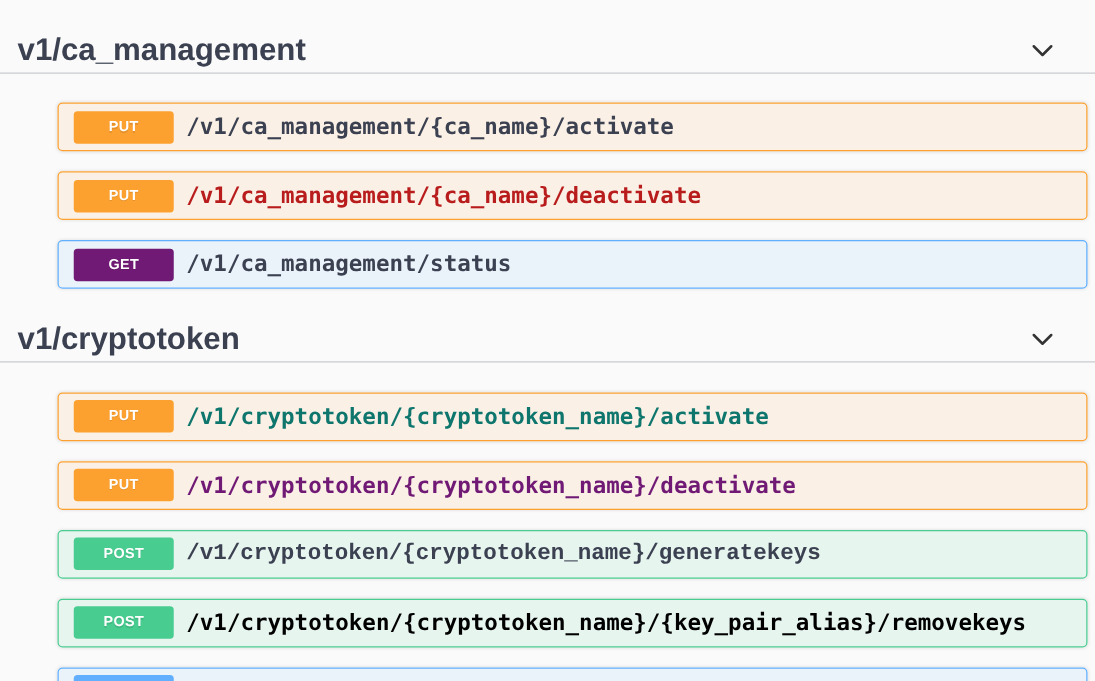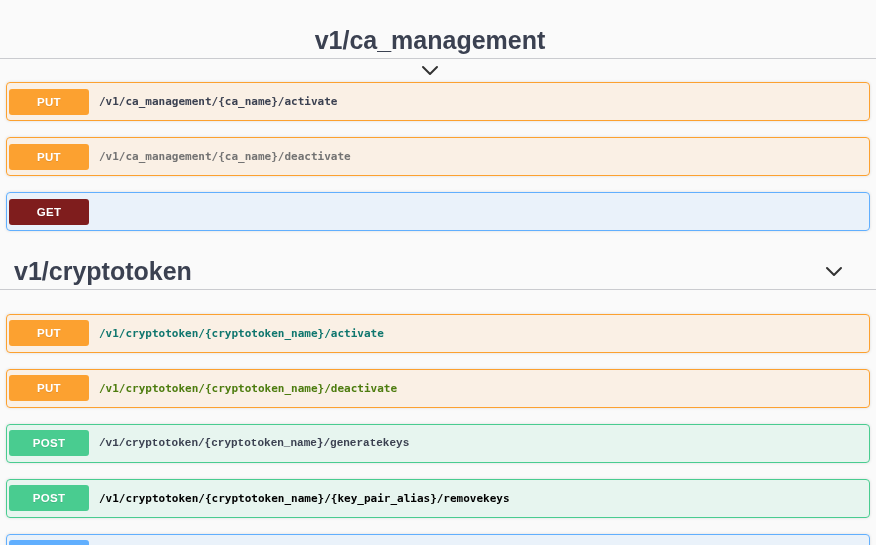--- a/index.html
+++ b/index.html
@@ -41,73 +41,75 @@
 
   .ops { padding: 5px 6px 0 6px; }
 
   .opblock {
     display: flex;
     align-items: center;
     height: 37px;
     margin-bottom: 16px;
     border: 1.5px solid;
     border-radius: 4px;
-    padding-left: 2px;
+    padding-left: 12px;
     box-shadow: 0 0 3px rgba(0,0,0,0.12);
     cursor: pointer;
+    margin-left: 40px;
   }
   .method-badge {
     display: inline-flex;
     align-items: center;
     justify-content: center;
     min-width: 80px;
     height: 26px;
     border-radius: 3px;
     color: #ffffff;
     font-size: 11.5px;
     font-weight: bold;
     font-family: "Liberation Sans", sans-serif;
     letter-spacing: 0.3px;
     text-shadow: 0 1px 0 rgba(0,0,0,0.1);
   }
   .op-path {
     margin-left: 10px;
     font-family: "DejaVu Sans Mono", monospace;
     font-weight: bold;
-    font-size: 11px;
+    font-size: 18px;
     color: #3b4151;
     white-space: nowrap;
   }
 </style>
 </head>
 <body>
 
 <div id="app" style="background: rgb(250, 250, 250);">
   <section class="tag-section">
-    <h3 class="tag-header" style="border-bottom-color: rgba(59, 65, 81, 0.25); flex-direction: column;">
+    <h3 class="tag-header" style="border-bottom-color: rgba(59, 65, 81, 0.25);">
       <span class="tag-title" style="color: rgb(59, 65, 81);">v1/ca_management</span>
       <span class="chevron">
         <svg width="24" height="24" viewBox="0 0 24 24">
           <path d="M5 9 L12 16 L19 9" fill="none" stroke="#333333" stroke-width="2" stroke-linecap="round" stroke-linejoin="round"></path>
         </svg>
       </span>
     </h3>
     <div class="ops">
   <div class="opblock" style="border-color: rgb(252, 161, 48); background: rgba(252, 161, 48, 0.1);">
     <span class="method-badge" style="background: rgb(252, 161, 48);">PUT</span>
     <span class="op-path" style="color: rgb(59, 65, 81);">/v1/ca_management/{ca_name}/activate</span>
   </div>
 
   <div class="opblock" style="border-color: rgb(252, 161, 48); background: rgba(252, 161, 48, 0.1);">
     <span class="method-badge" style="background: rgb(252, 161, 48);">PUT</span>
-    <span class="op-path" style="color: #737373;">/v1/ca_management/{ca_name}/deactivate</span>
+    <span class="op-path" style="color: #b91c1c;">/v1/ca_management/{ca_name}/deactivate</span>
   </div>
 
   <div class="opblock" style="border-color: rgb(97, 175, 254); background: rgba(97, 175, 254, 0.1);">
-    <span class="method-badge" style="background: #7f1d1d;">GET</span>
+    <span class="method-badge" style="background: #701a75;">GET</span>
+    <span class="op-path" style="color: rgb(59, 65, 81);">/v1/ca_management/status</span>
   </div>
 </div>
   </section>
 
   <section class="tag-section">
     <h3 class="tag-header" style="border-bottom-color: rgba(59, 65, 81, 0.25); gap: 12px;">
       <span class="tag-title" style="color: rgb(59, 65, 81);">v1/cryptotoken</span>
       <span class="chevron">
         <svg width="24" height="24" viewBox="0 0 24 24">
           <path d="M5 9 L12 16 L19 9" fill="none" stroke="#333333" stroke-width="2" stroke-linecap="round" stroke-linejoin="round"></path>
@@ -115,21 +117,21 @@
       </span>
     </h3>
     <div class="ops">
   <div class="opblock" style="border-color: rgb(252, 161, 48); background: rgba(252, 161, 48, 0.1);">
     <span class="method-badge" style="background: rgb(252, 161, 48);">PUT</span>
     <span class="op-path" style="color: #0f766e;">/v1/cryptotoken/{cryptotoken_name}/activate</span>
   </div>
 
   <div class="opblock" style="border-color: rgb(252, 161, 48); background: rgba(252, 161, 48, 0.1);">
     <span class="method-badge" style="background: rgb(252, 161, 48);">PUT</span>
-    <span class="op-path" style="color: #4d7c0f;">/v1/cryptotoken/{cryptotoken_name}/deactivate</span>
+    <span class="op-path" style="color: #701a75;">/v1/cryptotoken/{cryptotoken_name}/deactivate</span>
   </div>
 
   <div class="opblock" style="border-color: rgb(73, 204, 144); background: rgba(73, 204, 144, 0.1);">
     <span class="method-badge" style="background: rgb(73, 204, 144);">POST</span>
     <span class="op-path" style="color: rgb(59, 65, 81); font-family: Liberation Mono, monospace;">/v1/cryptotoken/{cryptotoken_name}/generatekeys</span>
   </div>
 
   <div class="opblock" style="border-color: rgb(73, 204, 144); background: rgba(73, 204, 144, 0.1);">
     <span class="method-badge" style="background: rgb(73, 204, 144);">POST</span>
     <span class="op-path" style="color: #000000;">/v1/cryptotoken/{cryptotoken_name}/{key_pair_alias}/removekeys</span>

